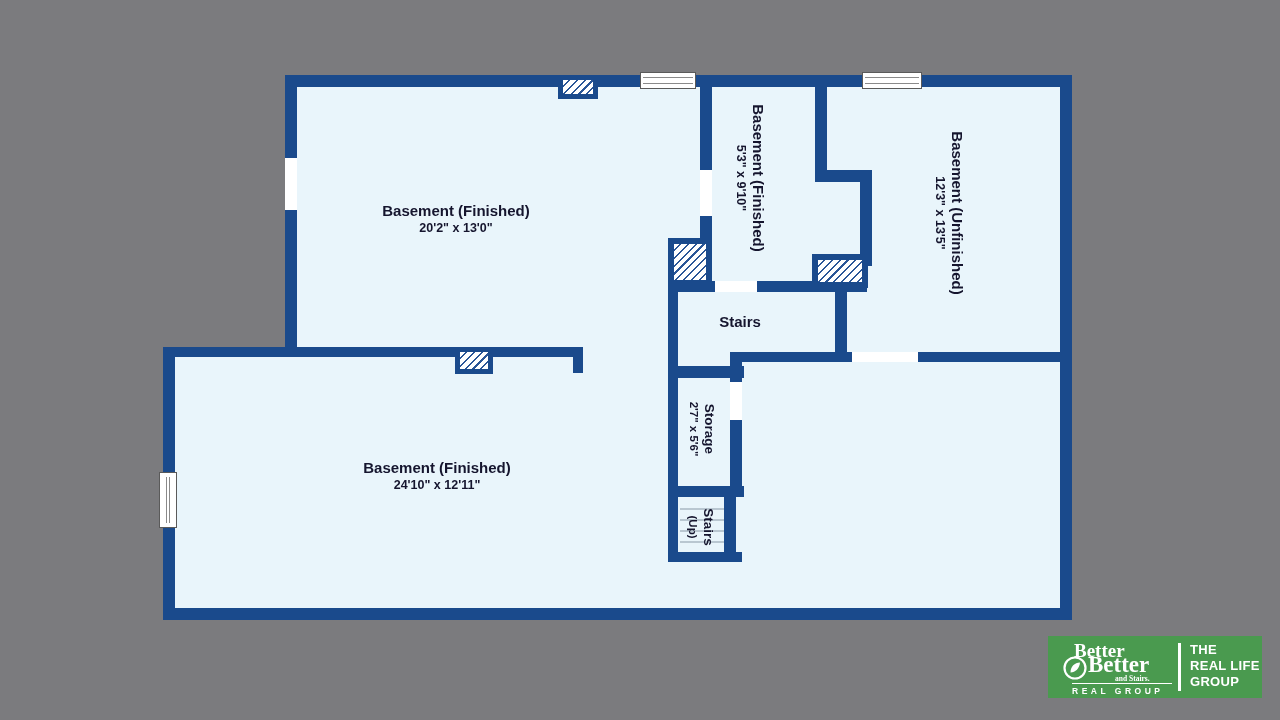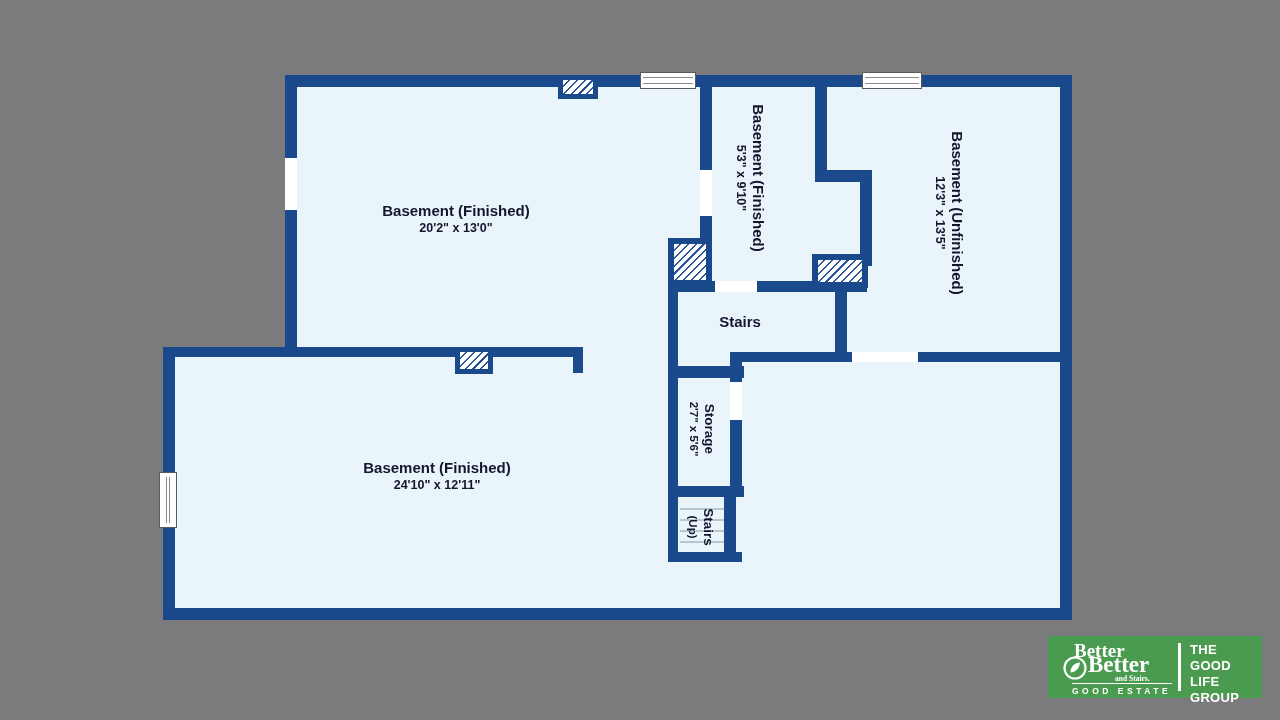--- a/index.html
+++ b/index.html
@@ -135,22 +135,22 @@
 
   <div id="logo">
     <svg id="leaf" viewBox="0 0 24 24">
       <circle cx="12" cy="12" r="10.5" fill="none" stroke="#ffffff" stroke-width="2.2"></circle>
       <path d="M7.5 16.5 C7.5 10.5, 11.5 6.8, 17 6.5 C16.5 12.5, 12.5 16.2, 7.5 16.5 Z" fill="#ffffff"></path>
     </svg>
     <div class="serif" id="brand-better">Better</div>
     <div class="serif" id="brand-homes">Better</div>
     <div class="serif" id="brand-gardens">and Stairs.</div>
     <div id="brand-rule"></div>
-    <div id="brand-realestate">GOOD ESTATE</div>
+    <div id="brand-realestate">REAL GROUP</div>
     <div id="logo-divider"></div>
     <div id="group-text">
       <div>THE</div>
-      <div>GOOD LIFE</div>
+      <div>REAL LIFE</div>
       <div>GROUP</div>
     </div>
   </div>
 
 </div>
 
 </body></html>

